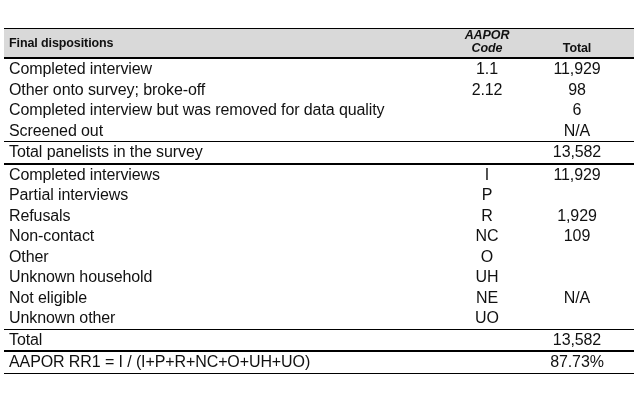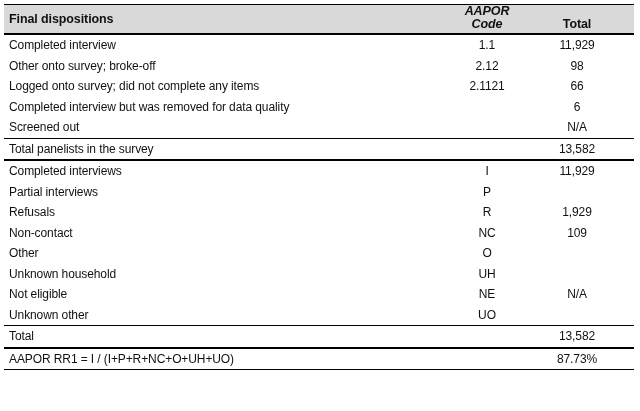--- a/index.html
+++ b/index.html
@@ -7,20 +7,21 @@
     padding: 0;
     width: 640px;
     height: 411px;
     background: #ffffff;
     font-family: "Liberation Sans", sans-serif;
     color: #111111;
     -webkit-font-smoothing: antialiased;
   }
   .table-wrap {
     padding: 4px 0 0 4px;
+    margin-top: 24px;
   }
   table.dispositions {
     border-collapse: collapse;
     table-layout: fixed;
     width: 630px;
   }
   col.c-label { width: 450px; }
   col.c-code  { width: 66px;  }
   col.c-total { width: 114px; }
 
@@ -48,21 +49,21 @@
     font-style: italic;
   }
   th.h-total {
     text-align: center;
     vertical-align: bottom;
     padding-bottom: 2px;
   }
 
   tbody td {
     height: 20.5px;
-    font-size: 12px;
+    font-size: 16px;
     letter-spacing: -0.1px;
     vertical-align: middle;
     padding: 0;
     white-space: nowrap;
     overflow: hidden;
   }
   tbody td:nth-child(1) { text-align: left; padding-left: 5px; }
   tbody td:nth-child(2) { text-align: center; }
   tbody td:nth-child(3) { text-align: center; }
 
@@ -95,25 +96,20 @@
     <tbody>
         <tr class="row-data">
           <td>Completed interview</td>
           <td>1.1</td>
           <td>11,929</td>
         </tr>
         <tr class="row-data">
           <td>Other onto survey; broke-off</td>
           <td>2.12</td>
           <td>98</td>
-        </tr>
-        <tr class="row-data">
-          <td>Logged onto survey; did not complete any items</td>
-          <td>2.1121</td>
-          <td>66</td>
         </tr>
         <tr class="row-data">
           <td>Completed interview but was removed for data quality</td>
           <td></td>
           <td>6</td>
         </tr>
         <tr class="row-data">
           <td>Screened out</td>
           <td></td>
           <td>N/A</td>

